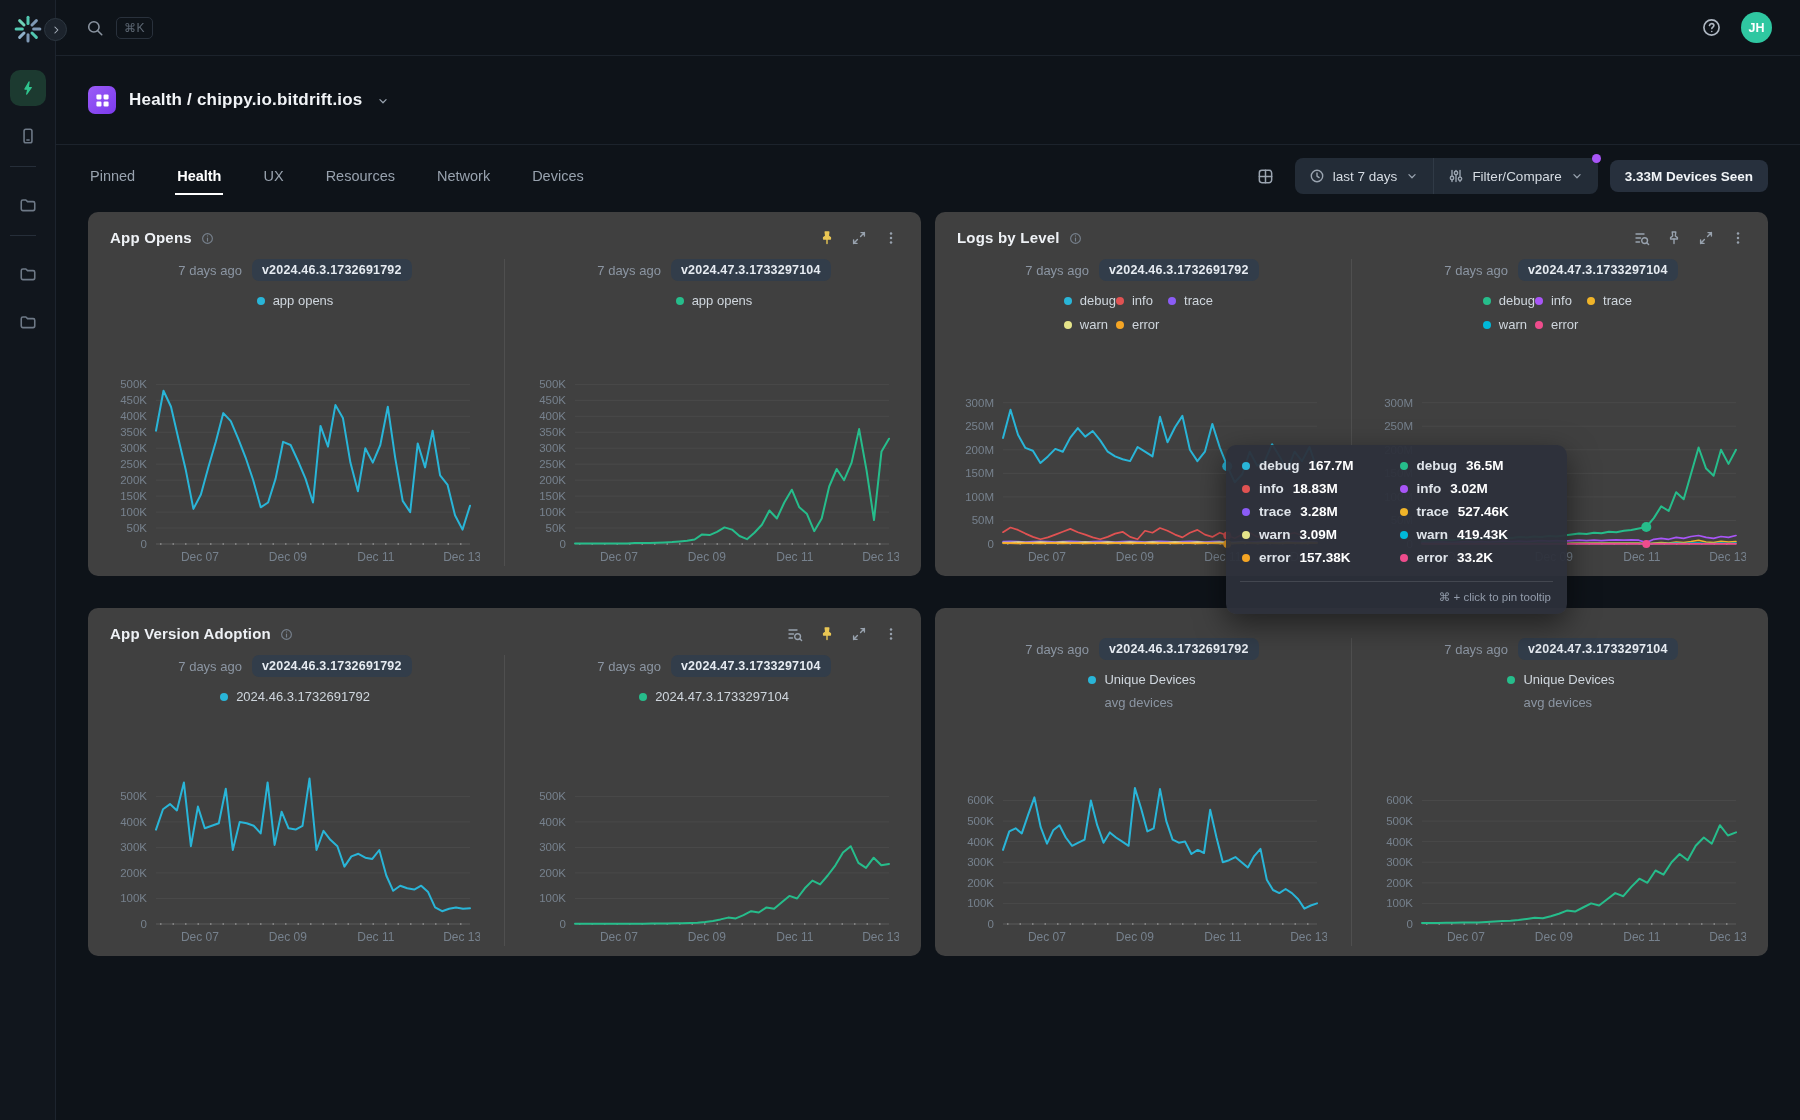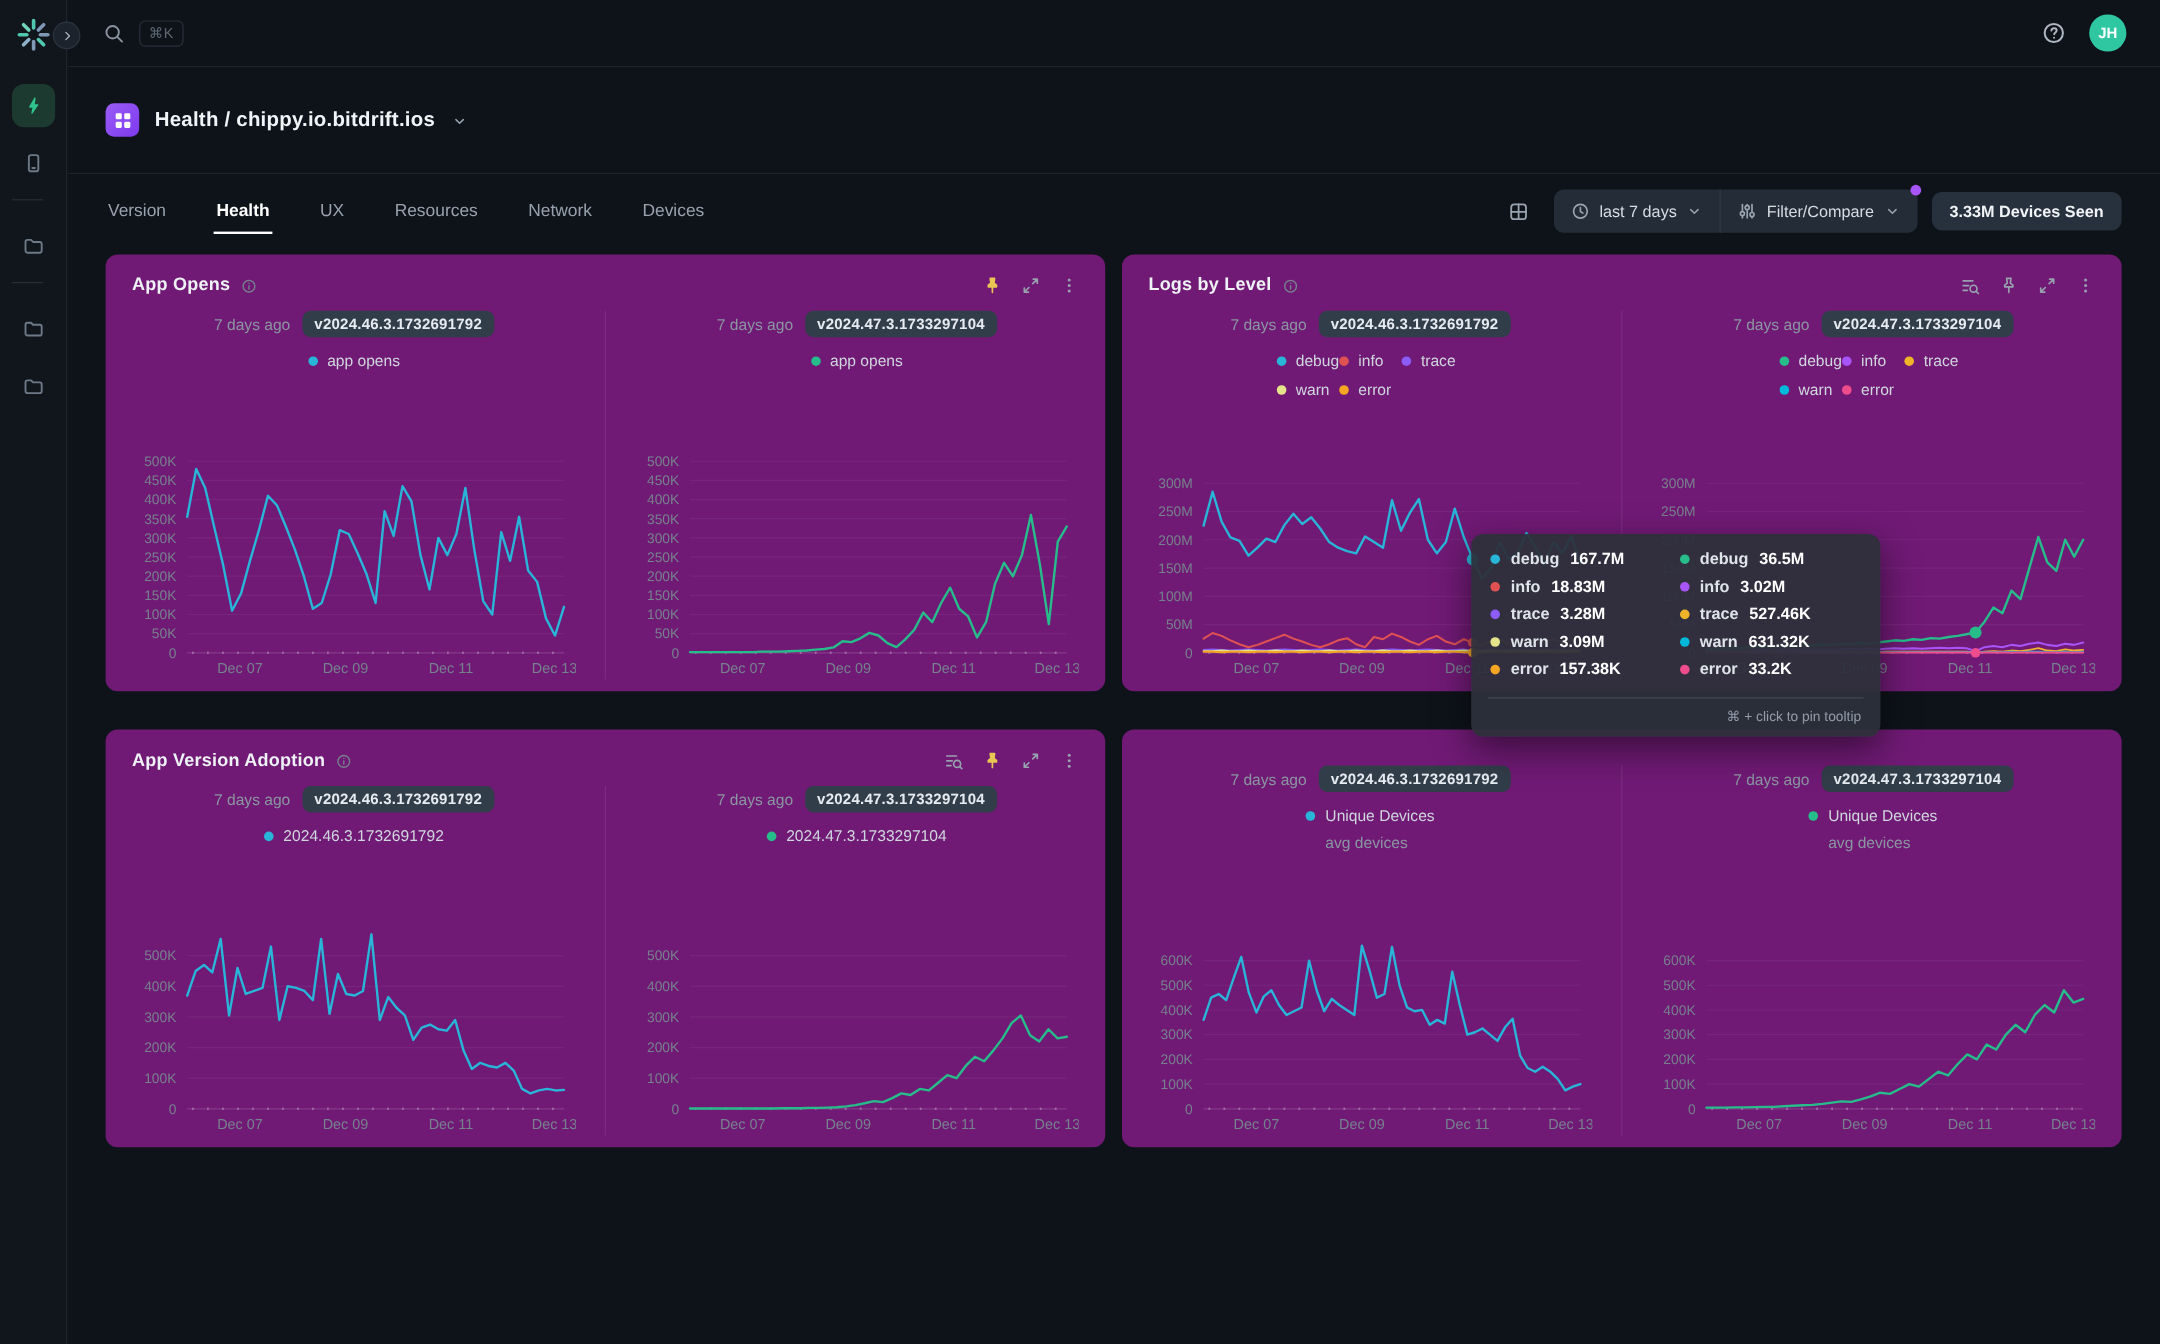--- a/index.html
+++ b/index.html
@@ -99,21 +99,21 @@
   .devices-btn {
     height:32px; padding:0 15px; background:#27303d; border:none; border-radius:8px;
     color:#f1f4f7; font-size:13.5px; font-weight:bold; font-family:inherit; cursor:pointer;
   }
 
   
   .cards {
     display:grid; grid-template-columns:1fr 1fr; grid-template-rows:364px 348px;
     gap:32px 14px; padding:5px 32px 0 32px;
   }
-  .card { background:#701a75; border-radius:10px; padding:17px 22px 10px 22px; display:flex; flex-direction:column; }
+  .card { background:#404040; border-radius:10px; padding:17px 22px 10px 22px; display:flex; flex-direction:column; }
   .card-head { display:flex; align-items:center; gap:9px; }
   .card-title { font-size:15px; font-weight:bold; color:#eef1f5; letter-spacing:.2px; }
   .info-ic { color:#77818d; margin-top:1px; cursor:pointer; }
   .card-actions { margin-left:auto; display:flex; align-items:center; gap:16px; }
   .icon-btn { background:none; border:none; color:#98a2ae; cursor:pointer; display:flex; align-items:center; }
   .icon-btn.pinned { color:#e9c654; }
 
   .panels { display:flex; flex:1; margin-top:13px; min-height:0; }
   .panel { flex:1; min-width:0; display:flex; flex-direction:column;align-items:center; }
   .panel + .panel { border-left:1px solid rgba(255,255,255,0.08); padding-left:24px; }
@@ -256,21 +256,21 @@
       <h1 class="page-title">Health / chippy.io.bitdrift.ios</h1>
       <span class="title-caret" id="title-caret-slot">
           <svg width="14" height="14" viewBox="0 0 16 16" fill="none" stroke="currentColor" stroke-width="1.4" stroke-linecap="round" stroke-linejoin="round">
             <path d="M4.5 6.5l3.5 3.5 3.5-3.5"></path>
           </svg>
         </span>
     </div>
 
     <div class="tabs-row">
       <nav class="tabs" id="tabs">
-          <button class="tab">Version</button>
+          <button class="tab">Pinned</button>
           <button class="tab active">Health</button>
           <button class="tab">UX</button>
           <button class="tab">Resources</button>
           <button class="tab">Network</button>
           <button class="tab">Devices</button>
         </nav>
       <div class="controls">
         <button class="ghost-btn" id="grid-btn-slot">
             <svg width="17" height="17" viewBox="0 0 16 16" fill="none" stroke="currentColor" stroke-width="1.4" stroke-linecap="round" stroke-linejoin="round">
               <rect x="2.2" y="2.2" width="11.6" height="11.6" rx="2.4"></rect>
@@ -838,21 +838,21 @@
           <span class="tt-val">3.02M</span>
         </div>
         <div class="tt-row">
           <span class="dot" style="background:#f0b429"></span>
           <span class="tt-name">trace</span>
           <span class="tt-val">527.46K</span>
         </div>
         <div class="tt-row">
           <span class="dot" style="background:#00b8d9"></span>
           <span class="tt-name">warn</span>
-          <span class="tt-val">631.32K</span>
+          <span class="tt-val">419.43K</span>
         </div>
         <div class="tt-row">
           <span class="dot" style="background:#ee4c8c"></span>
           <span class="tt-name">error</span>
           <span class="tt-val">33.2K</span>
         </div>
       </div>
     </div>
   <div class="tt-foot">⌘ + click to pin tooltip</div>
 </div>

